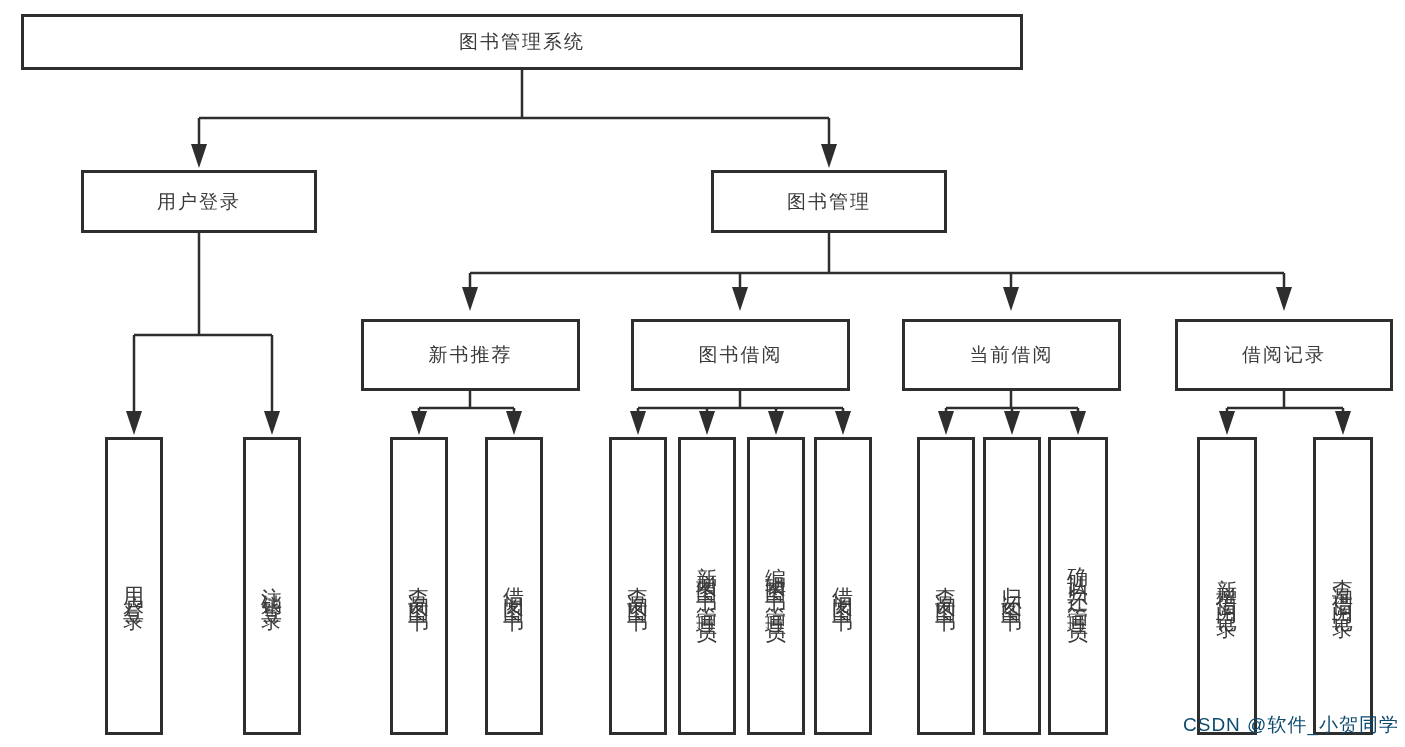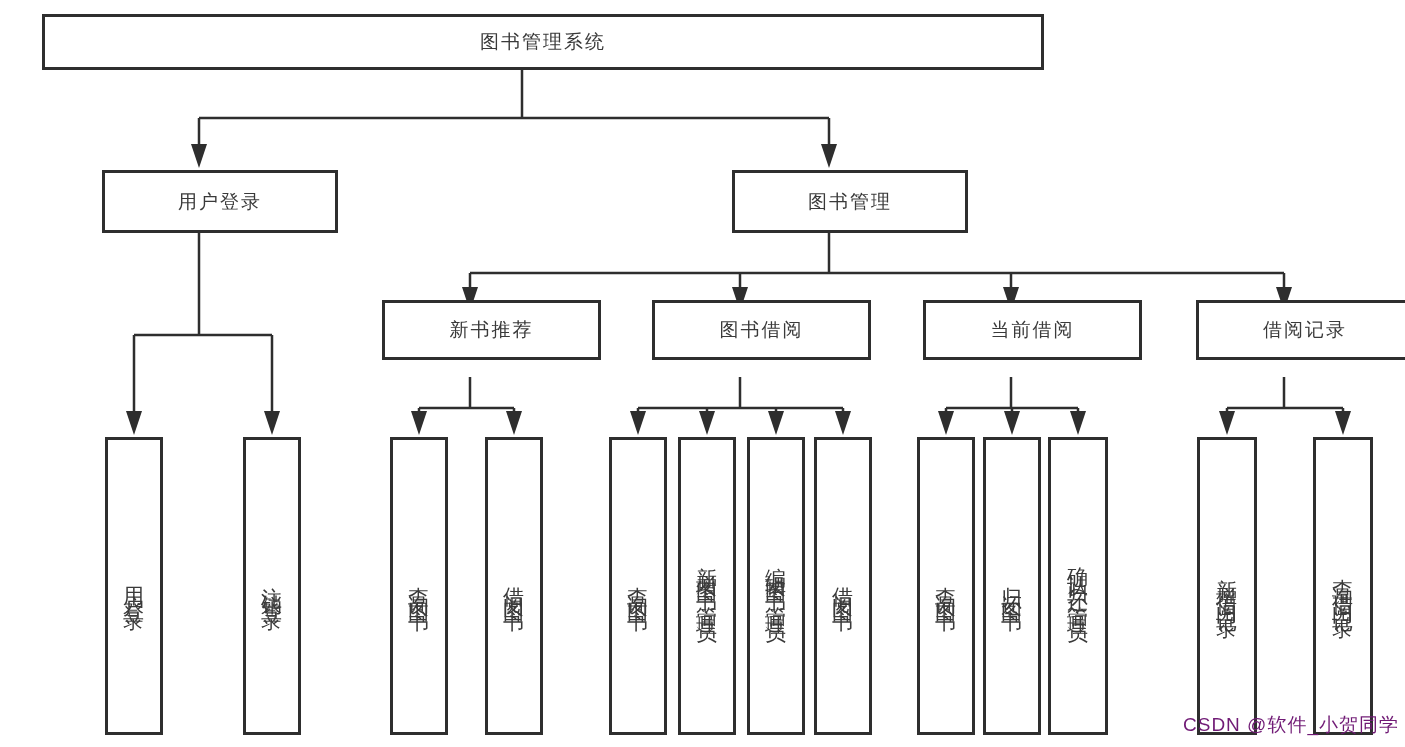--- a/index.html
+++ b/index.html
@@ -25,27 +25,26 @@
     box-sizing: border-box;
     border: 3px solid #2e2e2e;
     background: #ffffff;
     display: flex;
     align-items: center;
     justify-content: center;
     color: #3a3a3a;
     font-size: 19px;
     letter-spacing: 2px;
     z-index: 2;
-    margin-left: 21px;
   }
   .root-box   { left: 21px;   top: 14px;  width: 1002px; height: 56px; }
   .lvl2       { top: 170px; height: 63px; width: 236px; }
   .lvl2.user  { left: 81px; }
   .lvl2.book  { left: 711px; justify-content: center; }
-  .lvl3       { top: 300px; height: 60px; width: 219px; }
+  .lvl3       { top: 319px; height: 72px; width: 219px; }
   .lvl3.n1    { left: 361px; }
   .lvl3.n2    { left: 631px; }
   .lvl3.n3    { left: 902px; }
   .lvl3.n4    { left: 1175px; width: 218px; }
   .leaf {
     position: absolute;
     top: 437px;
     height: 298px;
     width: 58px;
     box-sizing: border-box;
@@ -77,21 +76,21 @@
   .l9  { left: 917px; }
   .l10 { left: 983px; }
   .l11 { left: 1048px; }
   .l12 { left: 1197px; }
   .l13 { left: 1313px; }
   .watermark {
     position: absolute;
     left: 1183px;
     top: 712px;
     font-size: 19px;
-    color: #701a75;
+    color: #0c4a6e;
     letter-spacing: 1px;
     z-index: 5;
     white-space: nowrap;
   }
 </style>
 </head>
 <body>
 
 <div class="stage">
 

